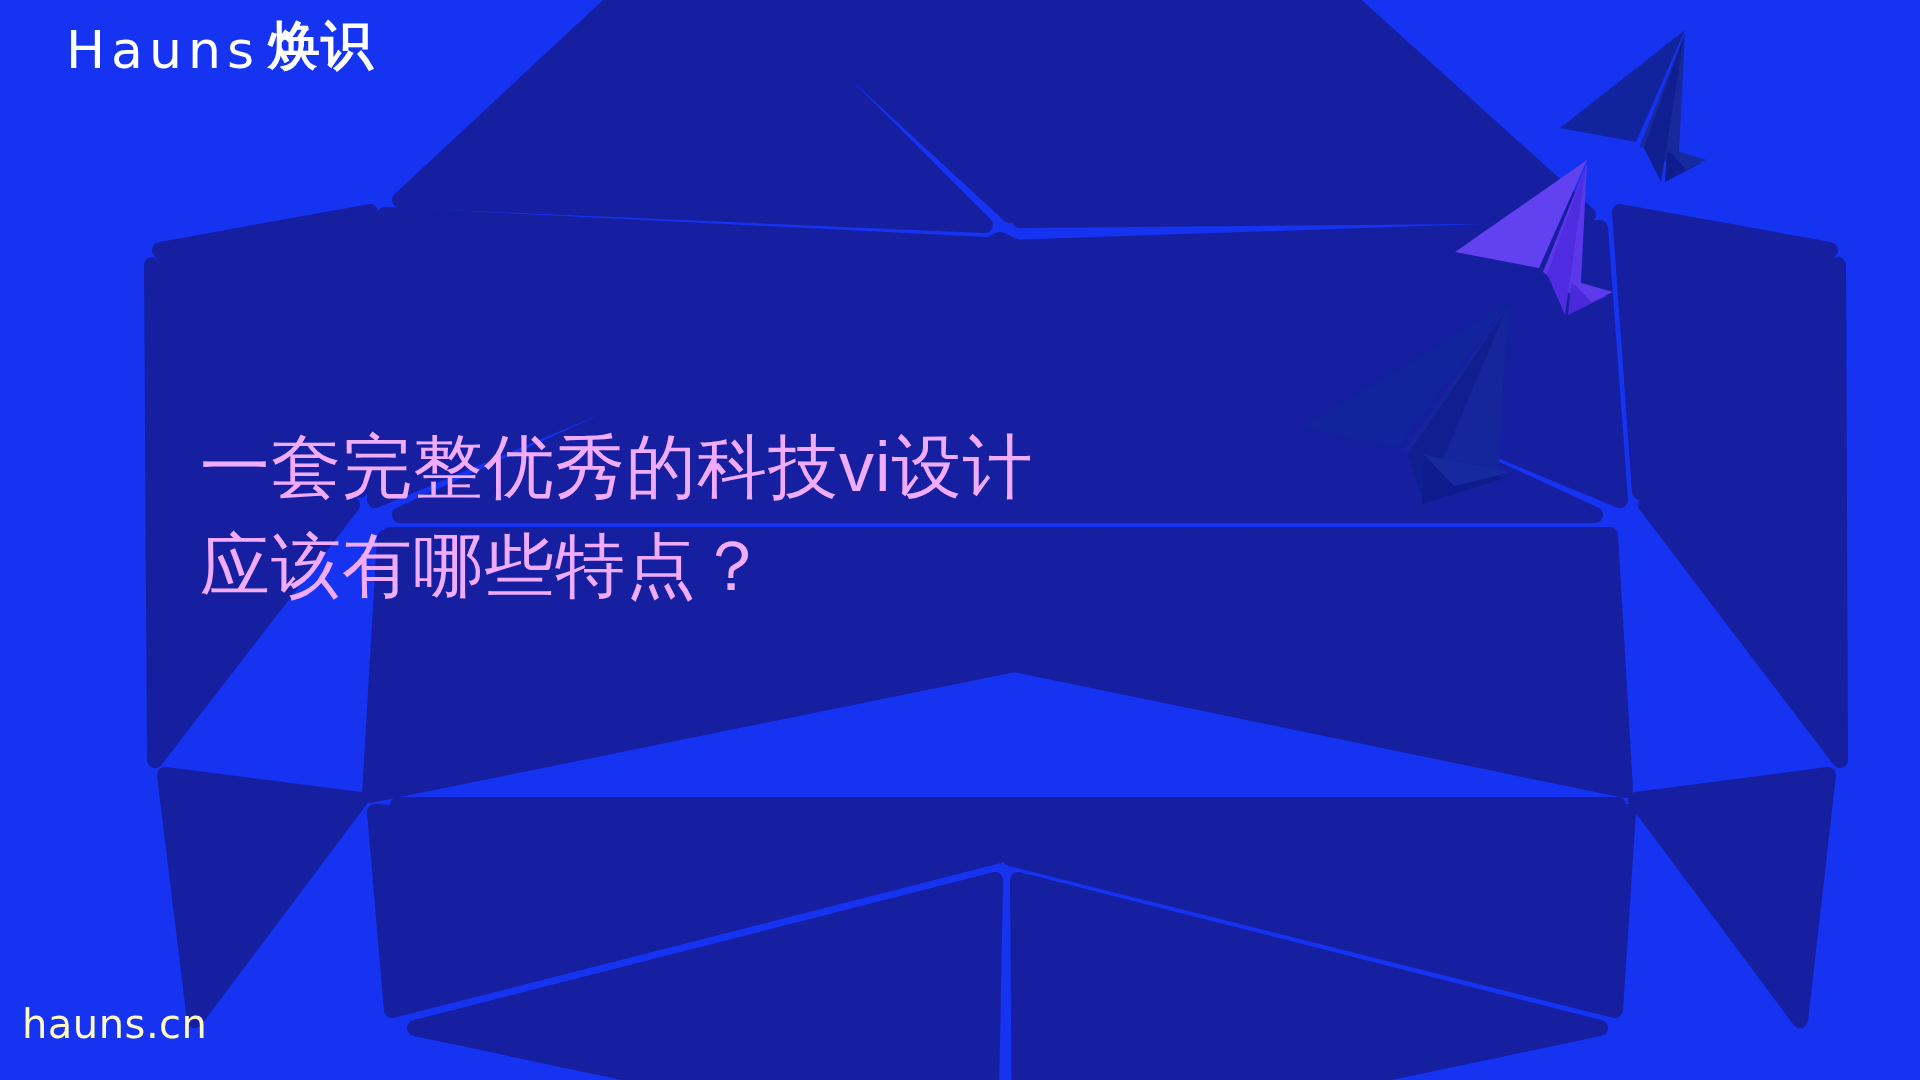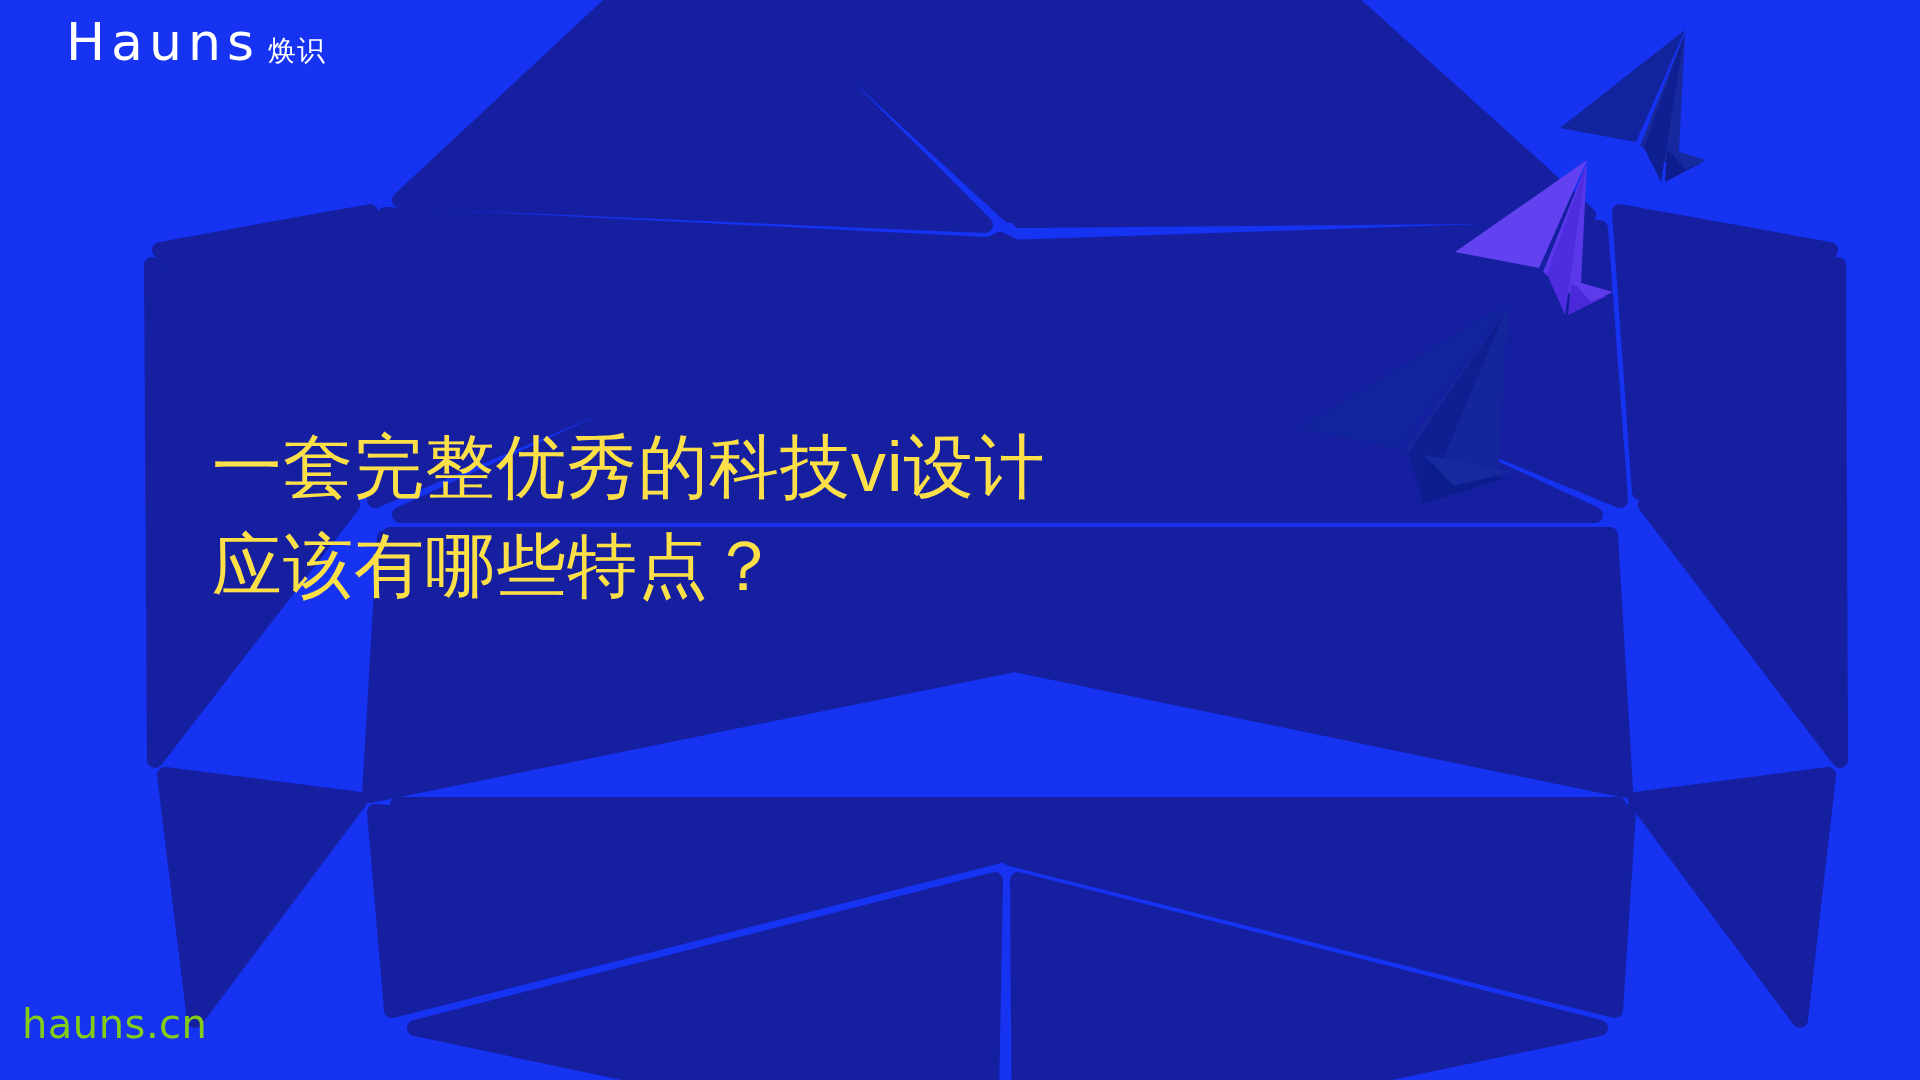--- a/index.html
+++ b/index.html
@@ -47,51 +47,50 @@
   #logo-word {
     color: #ffffff;
     font-size: 52px;
     line-height: 1;
     font-weight: 400;
     letter-spacing: 6px;
     font-family: "DejaVu Sans", "Liberation Sans", sans-serif;
   }
   #logo-cn {
     color: #ffffff;
-    font-size: 28px;
+    font-size: 52px;
     line-height: 1.12;
-    font-weight: 400;
+    font-weight: 700;
     letter-spacing: 1px;
     padding-bottom: 2px;
   }
 
   
   #headline {
     position: absolute;
     left: 200px;
     top: 418px;
     z-index: 6;
     width: 1060px;
   }
   .headline-line {
-    color: #fde047;
+    color: #f0abfc;
     font-size: 70px;
     line-height: 1.42;
     font-weight: 500;
     letter-spacing: 1px;
     white-space: nowrap;
-    margin-left: 12px;
   }
 
   
   #footer-url {
     position: absolute;
     left: 22px;
     top: 1004px;
-    color: #84cc16;
+    color: #fef9c3;
     font-size: 40px;
     line-height: 1;
     letter-spacing: 0.5px;
     font-family: "DejaVu Sans", "Liberation Sans", sans-serif;
     z-index: 6;
   }
 </style>
 </head>
 <body>
 

